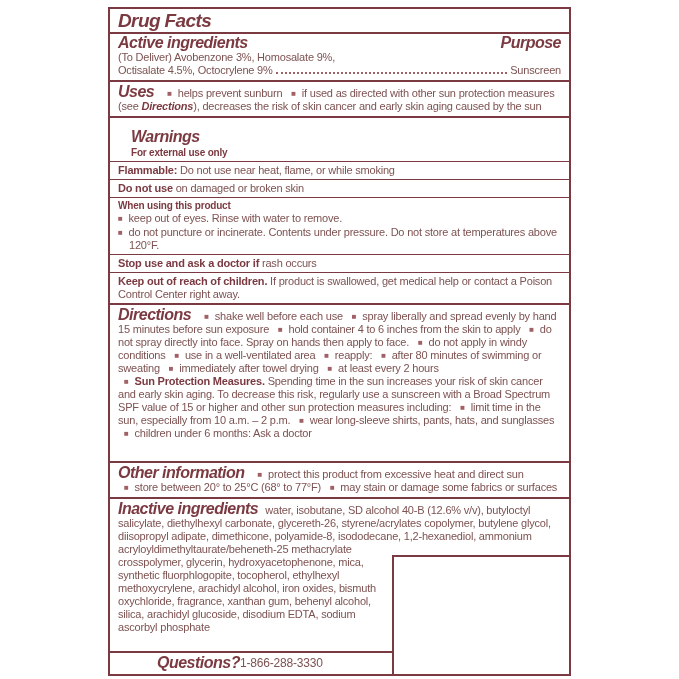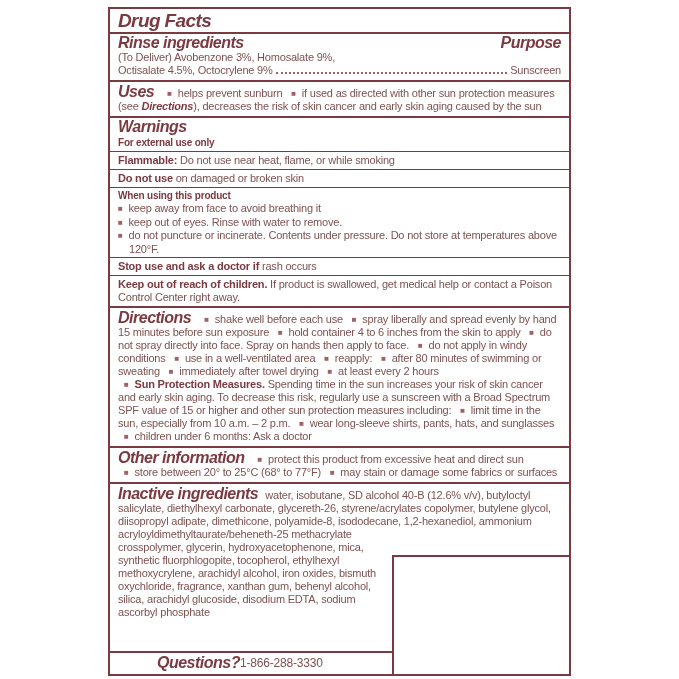--- a/index.html
+++ b/index.html
@@ -21,26 +21,26 @@
   p,.body{font-size:11px;line-height:13px;margin:0;}
   b{color:var(--accent);}
   .rule{height:2px;background:var(--accent);flex:none;}
   .rule-thin{height:1px;background:var(--accent);flex:none;}
   .sec-title{padding-top:2px;padding-bottom:1px;}
   .sec-active{padding-top:1px;padding-bottom:3px;}
   .active-head{display:flex;justify-content:space-between;align-items:baseline;}
   .active-line2{display:flex;align-items:flex-end;}
   .leader{flex:1;border-bottom:2px dotted var(--bullet);margin:0 3px 3px 3px;}
   .sec-uses{padding-top:2px;padding-bottom:3px;}
-  .sec-warn-head{padding-top:1px;}
+  .sec-warn-head{padding-top:11px;margin-left:13px;}
   .strip{padding-top:2px;padding-bottom:2px;}
   .subhead{font-size:10px;line-height:12px;font-weight:bold;color:var(--accent);}
   .w-item{font-size:11px;line-height:12.5px;padding-left:11px;text-indent:-11px;}
   .w-item .bullet{margin-left:0;}
-  .sec-directions{padding-top:2px;padding-bottom:3px;}
+  .sec-directions{padding-top:2px;padding-bottom:21px;}
   .sec-other{padding-top:2px;padding-bottom:3px;}
   .sec-inactive{flex:1;padding-top:2px;}
   .narrow{width:272px;}
   .sec-questions{display:flex;align-items:center;padding-top:2px;padding-bottom:3px;margin-left:39px;}
   .phone{font-size:12px;}
   .bullet{color:var(--bullet);font-size:8px;vertical-align:1px;margin:0 3px 0 6px;}
   .notch{position:absolute;left:282px;top:546px;right:-2px;bottom:-2px;background:var(--bg);
          border-left:2px solid var(--accent);border-top:2px solid var(--accent);z-index:4;}
 </style>
 </head>
@@ -49,21 +49,21 @@
 <div class="page">
   <div class="label">
 
     <div class="pad sec-title">
       <div class="h1">Drug Facts</div>
     </div>
     <div class="rule"></div>
 
     <div class="pad sec-active">
       <div class="active-head">
-        <span class="h2">Rinse ingredients</span>
+        <span class="h2">Active ingredients</span>
         <span class="h2">Purpose</span>
       </div>
       <p>(To Deliver) Avobenzone 3%, Homosalate 9%,</p>
       <div class="active-line2">
         <span class="body">Octisalate 4.5%, Octocrylene 9%</span>
         <span class="leader"></span>
         <span class="body">Sunscreen</span>
       </div>
     </div>
     <div class="rule"></div>
@@ -81,21 +81,20 @@
     <div class="pad strip">
       <p><b>Flammable:</b> Do not use near heat, flame, or while smoking</p>
     </div>
     <div class="rule-thin"></div>
     <div class="pad strip">
       <p><b>Do not use</b> on damaged or broken skin</p>
     </div>
     <div class="rule-thin"></div>
     <div class="pad strip">
       <div class="subhead">When using this product</div>
-      <div class="w-item"><span class="bullet">■</span> keep away from face to avoid breathing it</div>
       <div class="w-item"><span class="bullet">■</span> keep out of eyes.  Rinse with water to remove.</div>
       <div class="w-item"><span class="bullet">■</span> do not puncture or incinerate. Contents under pressure. Do not store at temperatures above 120°F.</div>
     </div>
     <div class="rule-thin"></div>
     <div class="pad strip">
       <p><b>Stop use and ask a doctor if</b> rash occurs</p>
     </div>
     <div class="rule-thin"></div>
     <div class="pad strip">
       <p><b>Keep out of reach of children.</b> If product is swallowed, get medical help or contact a Poison Control Center right away.</p>

